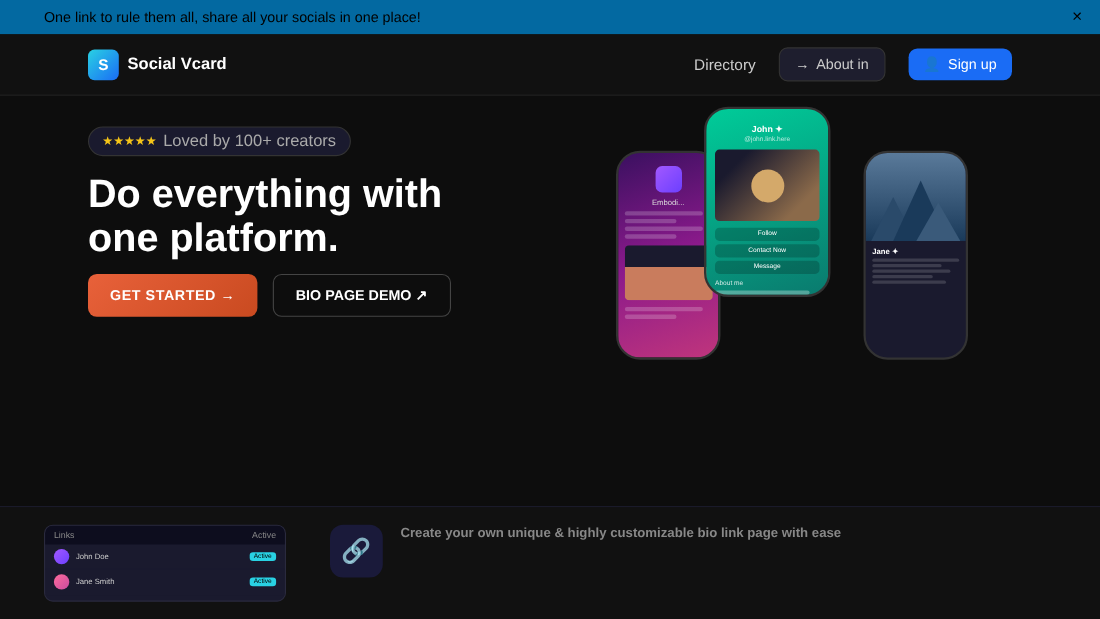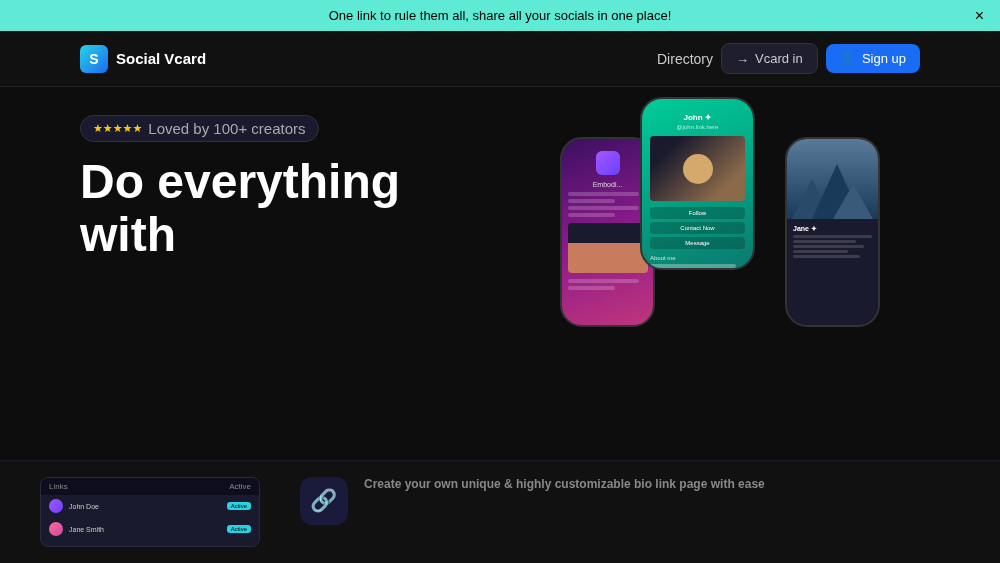--- a/index.html
+++ b/index.html
@@ -7,30 +7,29 @@
       width: 1000px;
       height: 563px;
       overflow: hidden;
       background: #0d0d0d;
       font-family: -apple-system, BlinkMacSystemFont, 'Segoe UI', sans-serif;
       color: #fff;
     }
 
     
     .top-banner {
-      background: #5eead4;
+      background: #0369a1;
       color: #000;
       text-align: center;
       padding: 8px 40px;
       font-size: 13px;
       font-weight: 500;
       position: relative;
       display: flex;
       align-items: center;
-      justify-content: center;
     }
     .top-banner .close-btn {
       position: absolute;
       right: 16px;
       background: none;
       border: none;
       cursor: pointer;
       font-size: 16px;
       color: #000;
       line-height: 1;
@@ -61,21 +60,21 @@
       display: flex;
       align-items: center;
       justify-content: center;
       font-weight: 900;
       font-size: 14px;
       color: #fff;
     }
     .nav-right {
       display: flex;
       align-items: center;
-      gap: 8px;
+      gap: 21px;
     }
     .nav-directory {
       color: #ccc;
       font-size: 14px;
       cursor: pointer;
       background: none;
       border: none;
       color: #ccc;
     }
     .nav-signin {
@@ -131,21 +130,21 @@
     }
     .stars {
       color: #f5c518;
       font-size: 11px;
     }
     .badge-text {
       color: #aaa;
       font-size: 15px;
     }
     .hero-heading {
-      font-size: 48px;
+      font-size: 36px;
       font-weight: 800;
       line-height: 1.1;
       color: #fff;
       margin-bottom: 14px;
     }
     .hero-subtext {
       font-size: 13.5px;
       color: #bbb;
       line-height: 1.7;
       margin-bottom: 22px;
@@ -492,40 +491,43 @@
   <div class="logo">
     <div class="logo-icon">
       <span>S</span>
     </div>
     <span>Social Vcard</span>
   </div>
   <div class="nav-right">
     <button class="nav-directory">Directory</button>
     <button class="nav-signin">
       <span>→</span>
-      <span>Vcard in</span>
+      <span>About in</span>
     </button>
     <button class="nav-signup">
       <span>👤</span>
       <span>Sign up</span>
     </button>
   </div>
 </nav>
 
 <div class="main">
 
   <div class="hero-left">
     <div class="stars-badge">
       <span class="stars">★★★★★</span>
       <span class="badge-text">Loved by 100+ creators</span>
     </div>
     <h1 class="hero-heading">
       <span>Do everything with</span><br>
+      <span>one platform.</span>
     </h1>
     <div class="hero-buttons">
+      <button class="btn-get-started">GET STARTED →</button>
+      <button class="btn-bio-demo">BIO PAGE DEMO ↗</button>
     </div>
   </div>
 
   <div class="hero-right">
     <div class="phones-container">
 
       <div class="phone-mockup phone-left">
         <div class="phone-left-inner">
           <div class="phone-app-icon"></div>
           <div class="phone-app-label">Embodi...</div>

